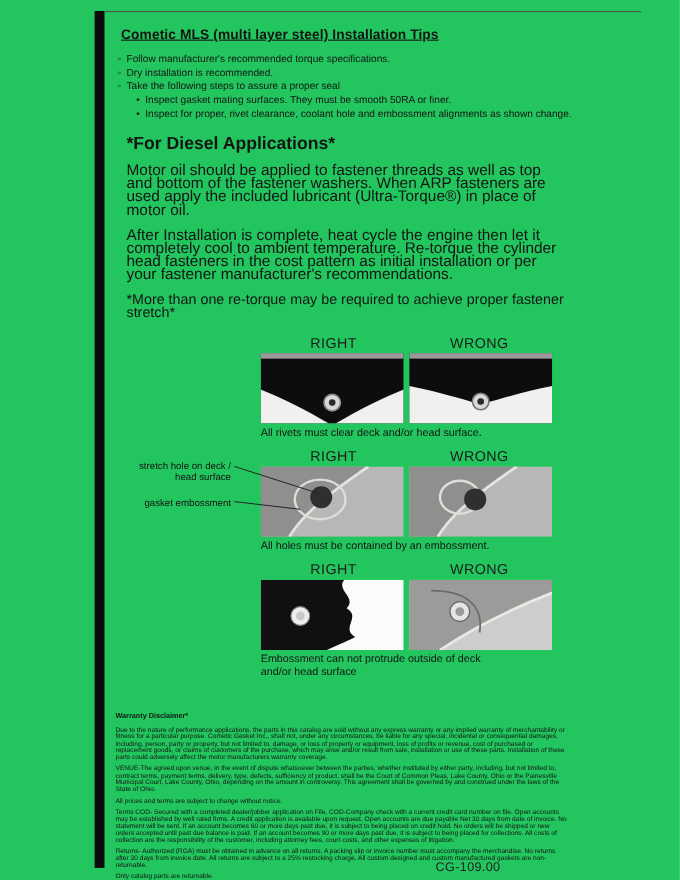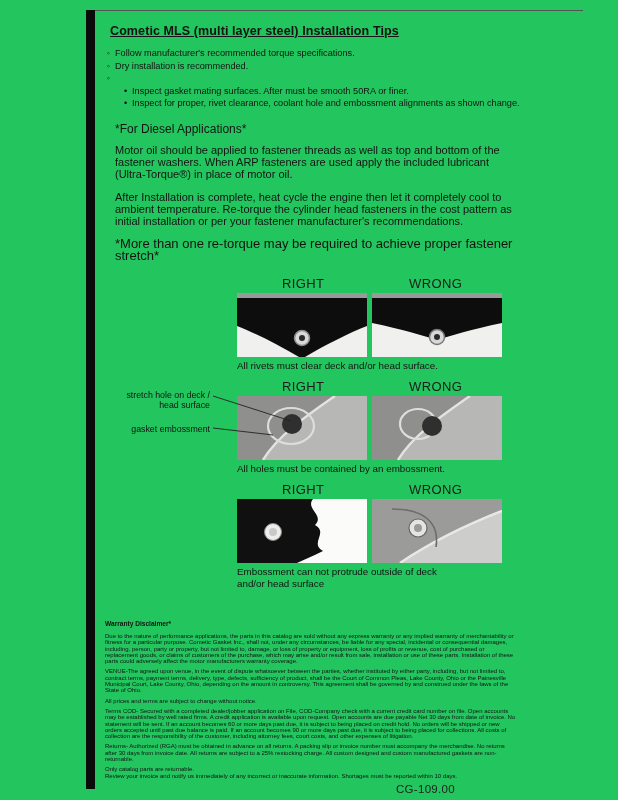--- a/index.html
+++ b/index.html
@@ -12,22 +12,22 @@
 
   .title { font-size:12.5px; font-weight:bold; text-decoration:underline; margin:10px 0 9px 10px; letter-spacing:0.1px; }
 
   .tips { list-style:none; }
   .tips li { display:flex; font-size:9.2px; line-height:12.6px; }
   .tips li .bullet { width:9px; text-align:center; flex:0 0 9px; }
   .tips li.lvl1 { margin-left:4px; }
   .tips li.lvl2 { margin-left:21px; }
   .tips li .txt { padding-left:2px; }
 
-  .diesel-heading { font-size:12px; font-weight:normal; margin:12px 0 8px 15px; }
-  .body-p { font-size:11px; line-height:12px; width:400px; margin:0 0 11px 15px; }
+  .diesel-heading { font-size:16px; font-weight:bold; margin:12px 0 8px 15px; }
+  .body-p { font-size:14px; line-height:12px; width:400px; margin:0 0 11px 15px; }
   .note-p { font-size:13px; line-height:12px; width:400px; margin:2px 0 0 15px; }
 
   .diagram-area { margin-left:137px; margin-top:14px; width:265px; }
   .drow { position:relative; margin-bottom:7px; }
   .rw { display:flex; width:265px; font-size:13px; letter-spacing:0.4px; margin-bottom:2px; color:#1c1c1c; }
   .rw span { flex:1; text-align:center; }
   .panels { display:flex; gap:5px; }
   .panels svg { display:block; }
   .caption { font-size:9.8px; line-height:12px; margin-top:3px; }
   .caption.narrow { width:215px; }
@@ -59,24 +59,25 @@
       <li class="lvl1">
         <span class="bullet">◦</span>
         <span class="txt">Follow manufacturer's recommended torque specifications.</span>
       </li>
       <li class="lvl1">
         <span class="bullet">◦</span>
         <span class="txt">Dry installation is recommended.</span>
       </li>
       <li class="lvl1">
         <span class="bullet">◦</span>
+        <span class="txt">Take the following steps to assure a proper seal</span>
       </li>
       <li class="lvl2">
         <span class="bullet">•</span>
-        <span class="txt">Inspect gasket mating surfaces.  After must be smooth 50RA or finer.</span>
+        <span class="txt">Inspect gasket mating surfaces.  They must be smooth 50RA or finer.</span>
       </li>
       <li class="lvl2">
         <span class="bullet">•</span>
         <span class="txt">Inspect for proper, rivet clearance, coolant hole and embossment alignments as shown change.</span>
       </li>
     </ul>
 
     <h2 class="diesel-heading">*For Diesel Applications*</h2>
     <p class="body-p">Motor oil should be applied to fastener threads as well as top and bottom of the fastener washers. When ARP fasteners are used apply the included lubricant (Ultra-Torque®) in place of motor oil.</p>
     <p class="body-p">After Installation is complete, heat cycle the engine then let it completely cool to ambient temperature. Re-torque the cylinder head fasteners in the cost pattern as initial installation or per your fastener manufacturer's recommendations.</p>

